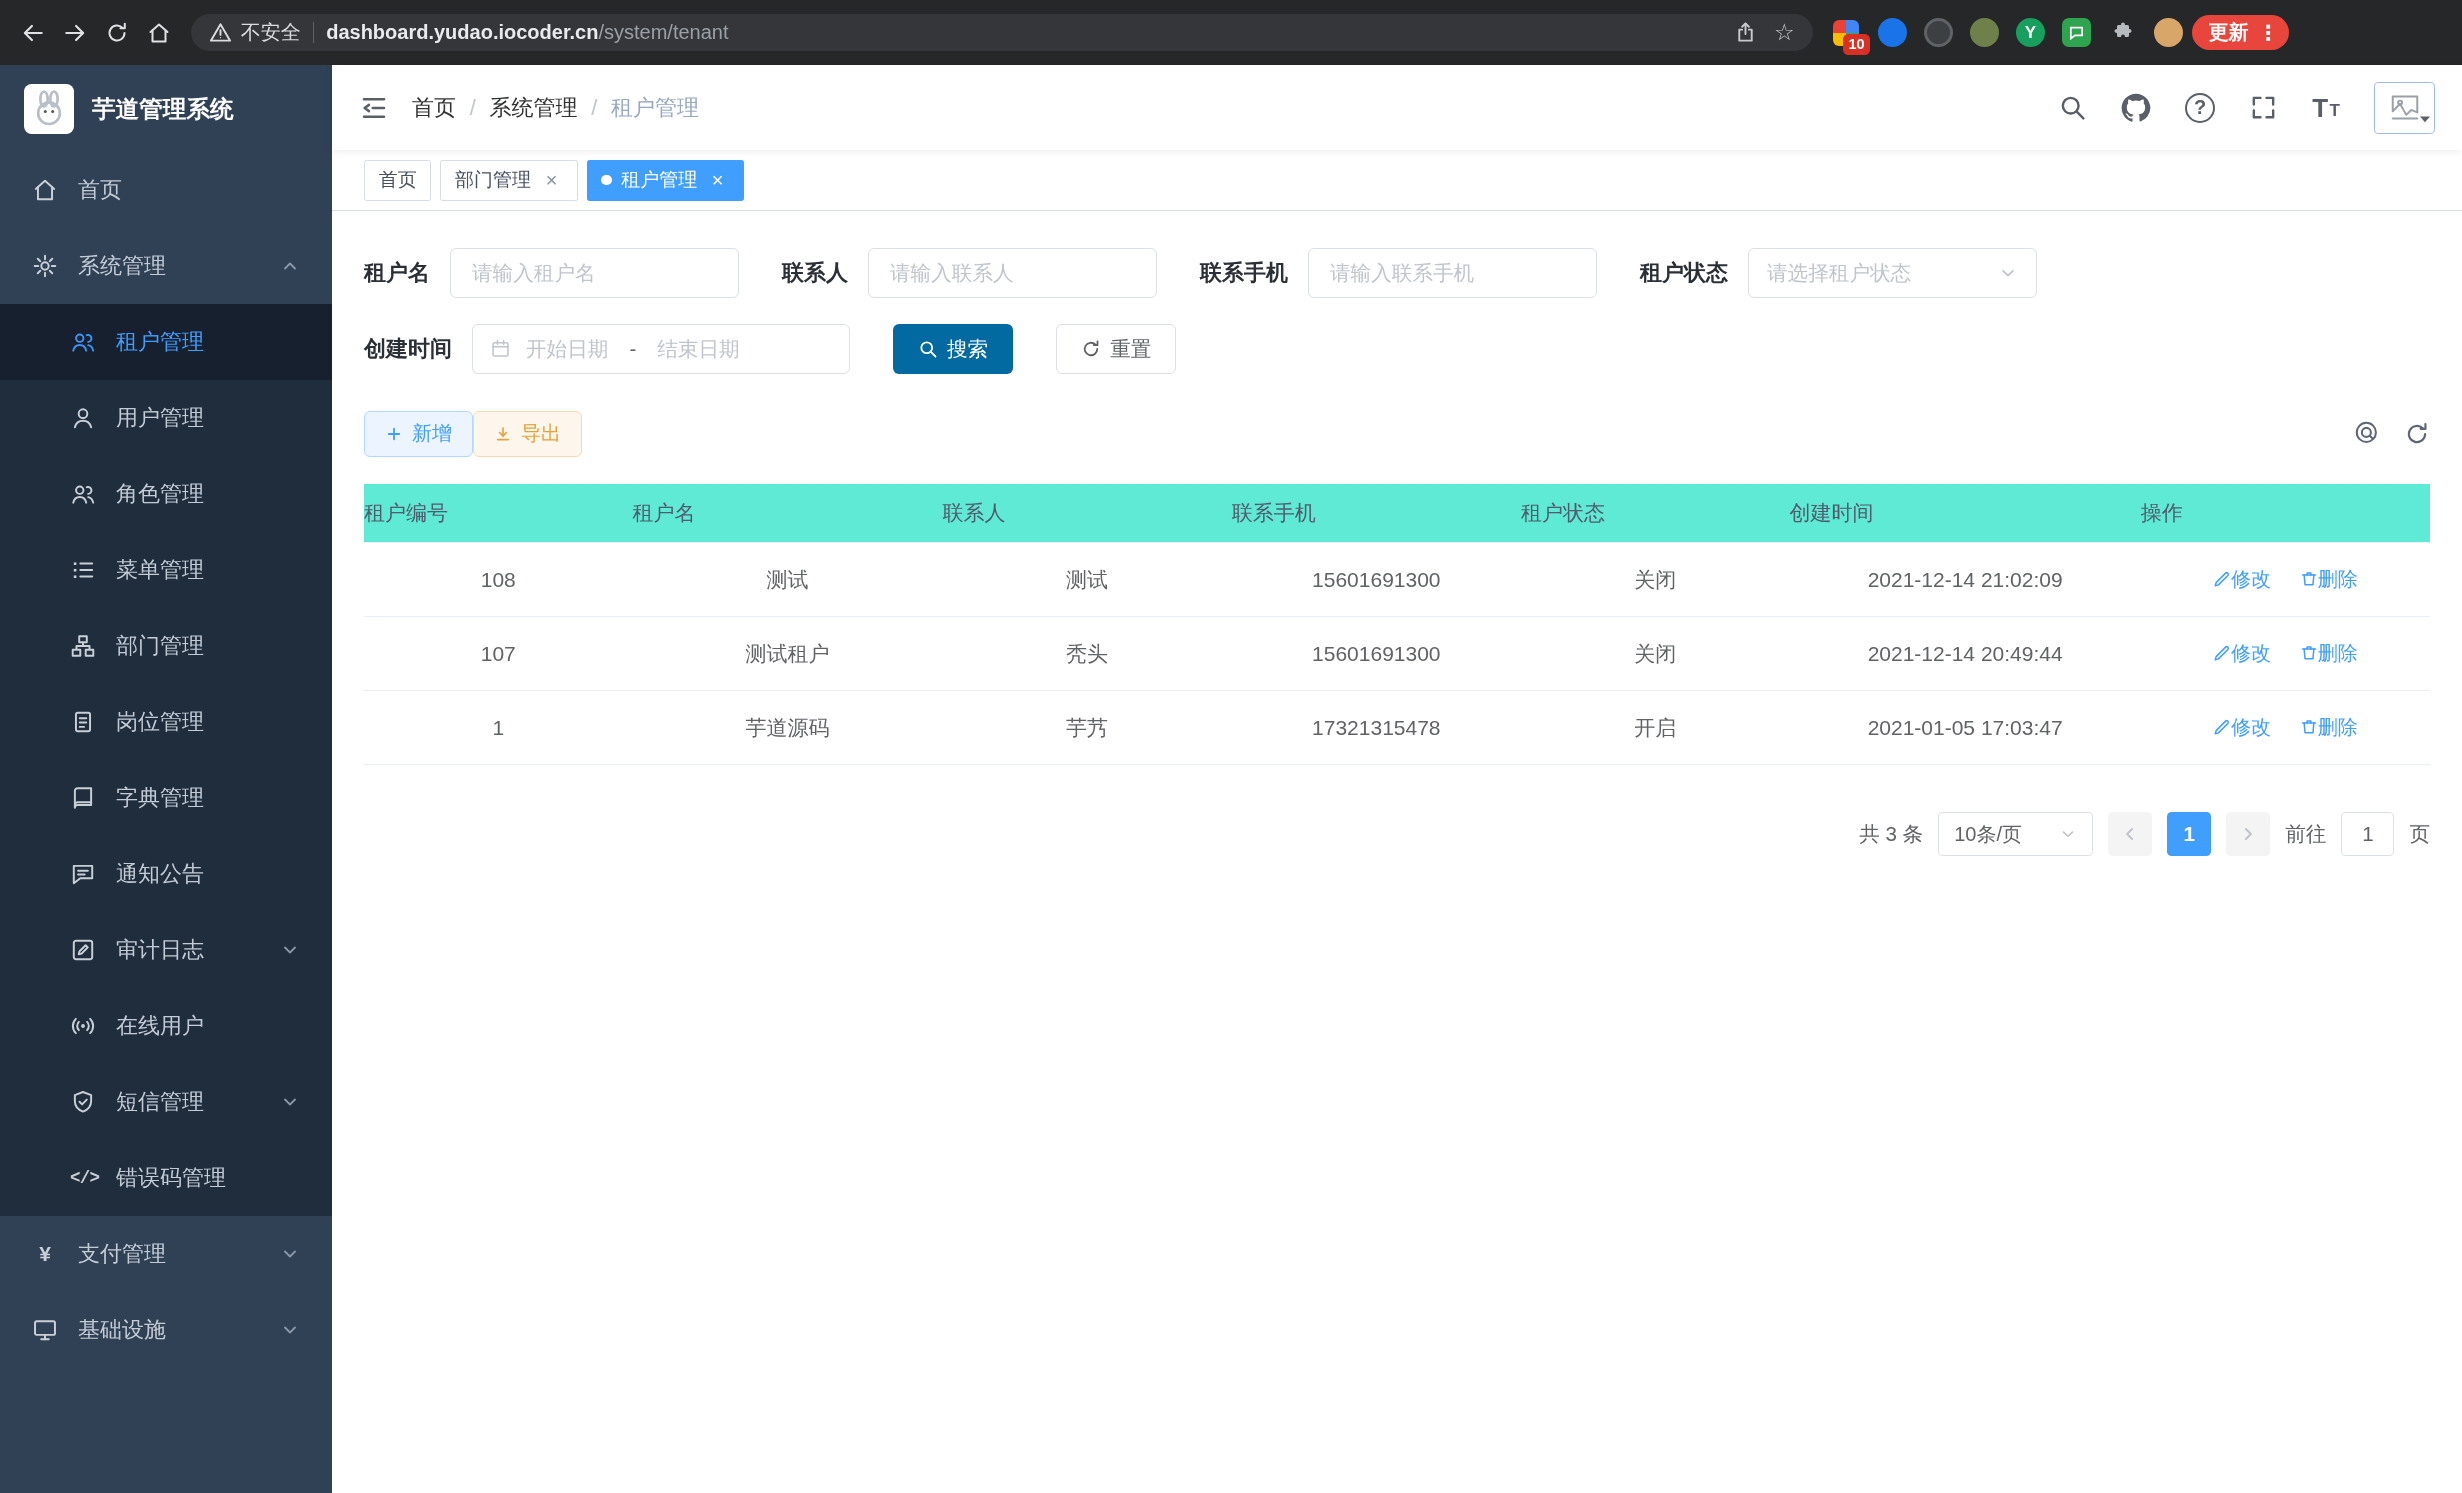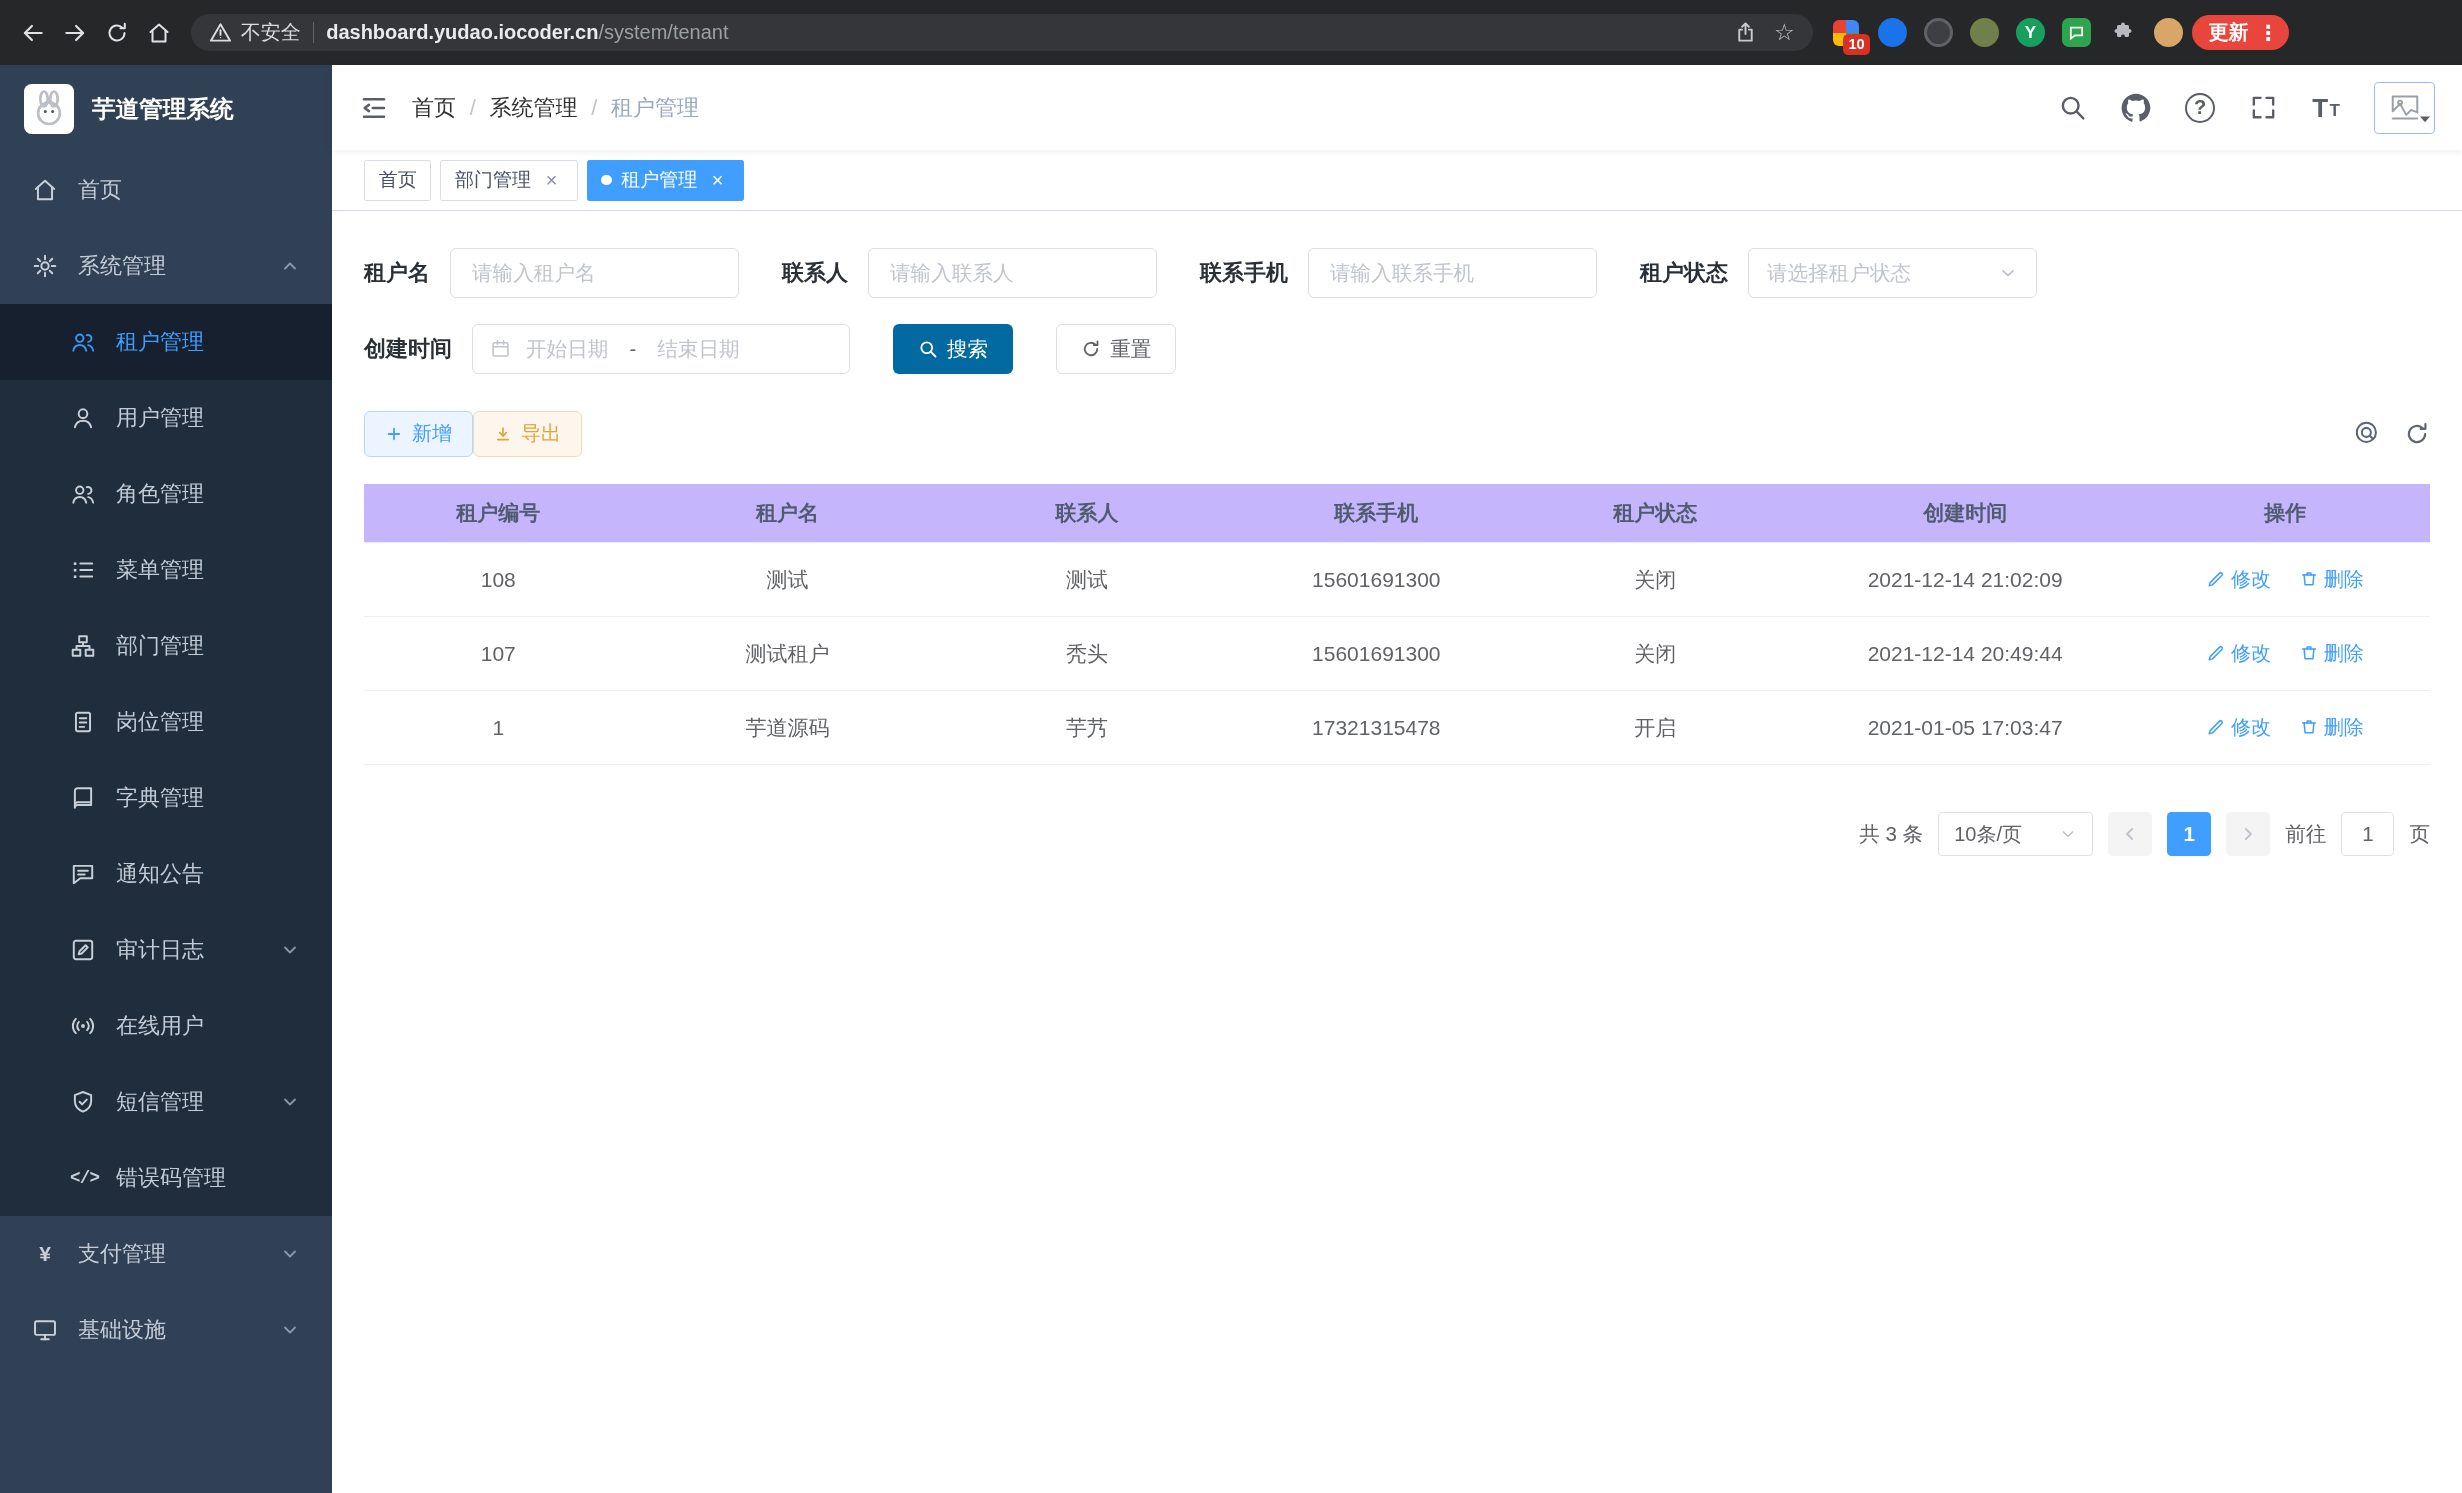--- a/index.html
+++ b/index.html
@@ -79,23 +79,23 @@
   .btn{height:50px;border-radius:6px;display:inline-flex;align-items:center;gap:9px;padding:0 24px;font-size:20.6px;cursor:pointer;border:1.5px solid transparent;white-space:nowrap}
   .btn.primary{background:#0369a1;color:#fff}
   .btn.plain{background:#fff;border-color:#dcdfe6;color:#606266}
   .btn.light-blue{background:#ecf5ff;border-color:#b3d8ff;color:#409EFF;height:46px;font-size:20px;padding:0 20px}
   .btn.light-yellow{background:#fdf6ec;border-color:#f5dab1;color:#e6a23c;height:46px;font-size:20px;padding:0 20px}
   .toolbar{display:flex;align-items:center;gap:0;margin-top:37px}
   .toolbar-right{margin-left:auto;display:flex;align-items:center;gap:23px;color:#5f6673}
   .icon-btn{cursor:pointer;display:flex;align-items:center;justify-content:center}
 
   table{width:100%;border-collapse:collapse;margin-top:27px;table-layout:fixed}
-  thead th{background:#c4b5fd;height:59px;font-size:21px;color:#515a6e;font-weight:700;border-bottom:1.5px solid #ebeef5;text-align:center}
+  thead th{background:#5eead4;height:59px;font-size:21px;color:#515a6e;font-weight:400;border-bottom:1.5px solid #ebeef5;text-align:left}
   tbody td{height:74px;text-align:center;font-size:21px;color:#606266;border-bottom:1.5px solid #ebeef5}
-  .op-link{color:#409EFF;font-size:20px;display:inline-flex;align-items:center;gap:6px;margin:0 11.4px;text-decoration:none;cursor:pointer}
+  .op-link{color:#409EFF;font-size:20px;display:inline-flex;align-items:center;margin:0 11.4px;text-decoration:none;cursor:pointer}
 
   .pager{display:flex;align-items:center;justify-content:flex-end;gap:15px;margin-top:47px;font-size:20.6px;color:#606266}
   .psel{width:155px;height:44px;border:1.5px solid #dcdfe6;border-radius:4.6px;display:flex;align-items:center;justify-content:space-between;padding:0 15px;color:#606266;font-size:20px;background:#fff;cursor:pointer}
   .pbtn{width:44px;height:44px;background:#f4f4f5;border-radius:4.6px;display:flex;align-items:center;justify-content:center;color:#c0c4cc;cursor:pointer}
   .pbtn.page{background:#409EFF;color:#fff;font-weight:600;font-size:20.6px}
   .goto-input{width:53px;height:44px;border:1.5px solid #dcdfe6;border-radius:4.6px;text-align:center;font-size:20.6px;color:#606266;outline:none;font-family:inherit}
 </style>
 </head>
 <body>
 

